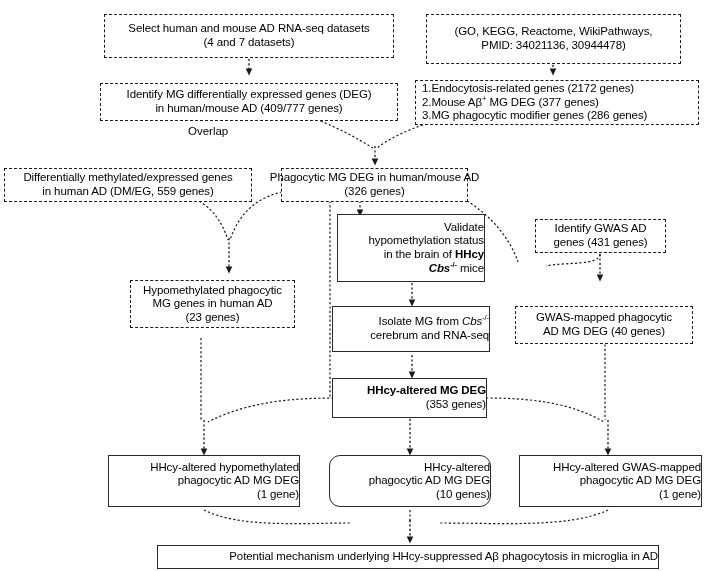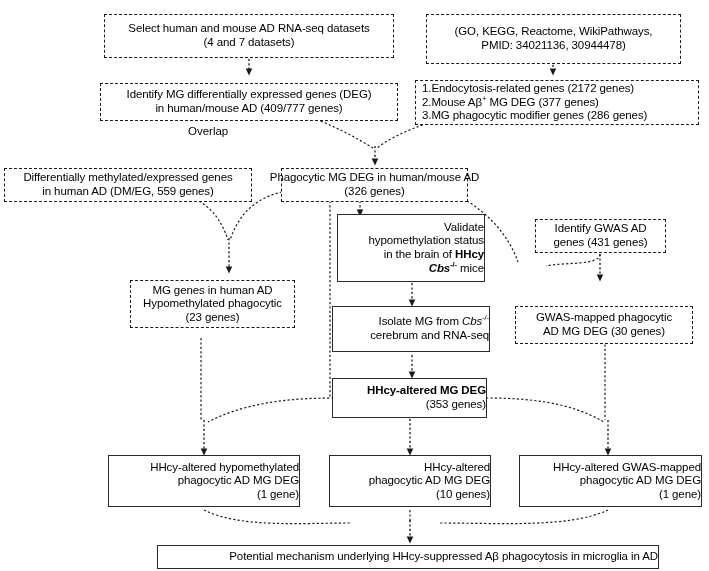--- a/index.html
+++ b/index.html
@@ -159,47 +159,47 @@
   </div>
 
   <div class="node solid" style="left:337px;top:214px;width:148px;height:68px;">
     <span class="ln">Validate</span>
     <span class="ln">hypomethylation status</span>
     <span class="ln">in the brain of <span class="b">HHcy</span></span>
     <span class="ln"><span class="bi">Cbs</span><sup class="b">-/-</sup> mice</span>
   </div>
 
   <div class="node dashed" style="left:130px;top:272px;width:165px;height:48px;">
+    <span class="ln">Hypomethylated phagocytic</span>
     <span class="ln">MG genes in human AD</span>
-    <span class="ln">Hypomethylated phagocytic</span>
     <span class="ln">(23 genes)</span>
   </div>
 
   <div class="node dashed" style="left:515px;top:298px;width:178px;height:38px;">
     <span class="ln">GWAS-mapped phagocytic</span>
-    <span class="ln">AD MG DEG (30 genes)</span>
+    <span class="ln">AD MG DEG (40 genes)</span>
   </div>
 
   <div class="node solid" style="left:332px;top:306px;width:158px;height:46px;">
     <span class="ln">Isolate MG from <span class="i">Cbs</span><sup>-/-</sup></span>
     <span class="ln">cerebrum and RNA-seq</span>
   </div>
 
   <div class="node solid" style="left:332px;top:378px;width:155px;height:40px;">
     <span class="ln b">HHcy-altered MG DEG</span>
     <span class="ln">(353 genes)</span>
   </div>
 
   <div class="node solid" style="left:108px;top:455px;width:192px;height:52px;">
     <span class="ln">HHcy-altered hypomethylated</span>
     <span class="ln">phagocytic AD MG DEG</span>
     <span class="ln">(1 gene)</span>
   </div>
 
-  <div class="node solid" style="left:329px;top:455px;width:162px;height:52px;">
+  <div class="node solid" style="left:329px;top:455px;width:162px;height:52px;border-radius:11px;">
     <span class="ln">HHcy-altered</span>
     <span class="ln">phagocytic AD MG DEG</span>
     <span class="ln">(10 genes)</span>
   </div>
 
   <div class="node solid" style="left:519px;top:455px;width:183px;height:52px;">
     <span class="ln">HHcy-altered GWAS-mapped</span>
     <span class="ln">phagocytic AD MG DEG</span>
     <span class="ln">(1 gene)</span>
   </div>

